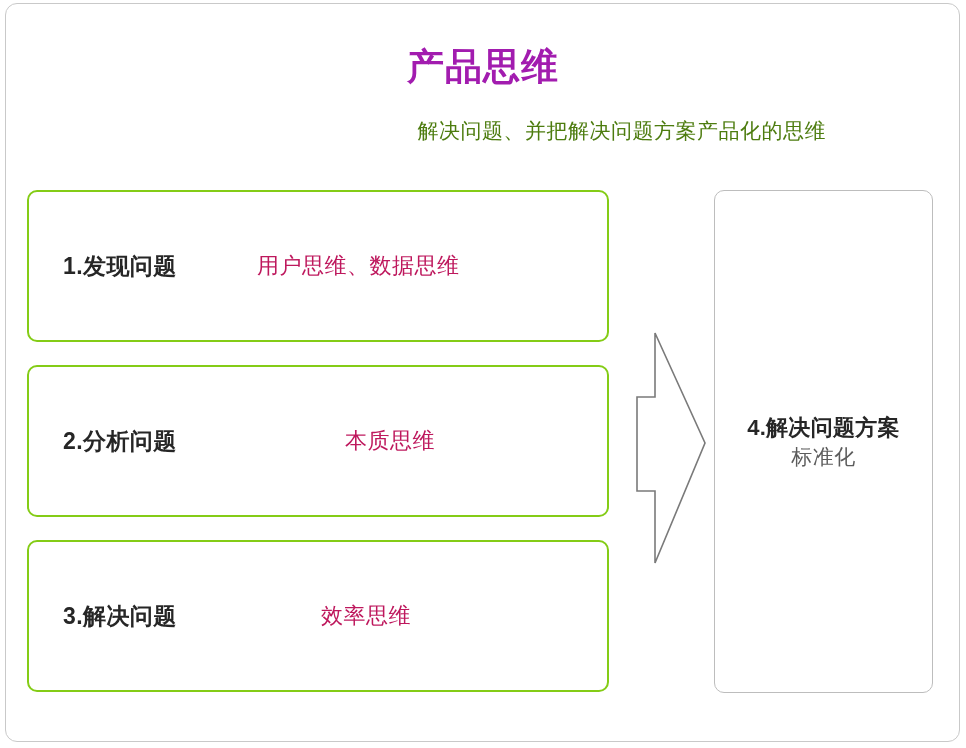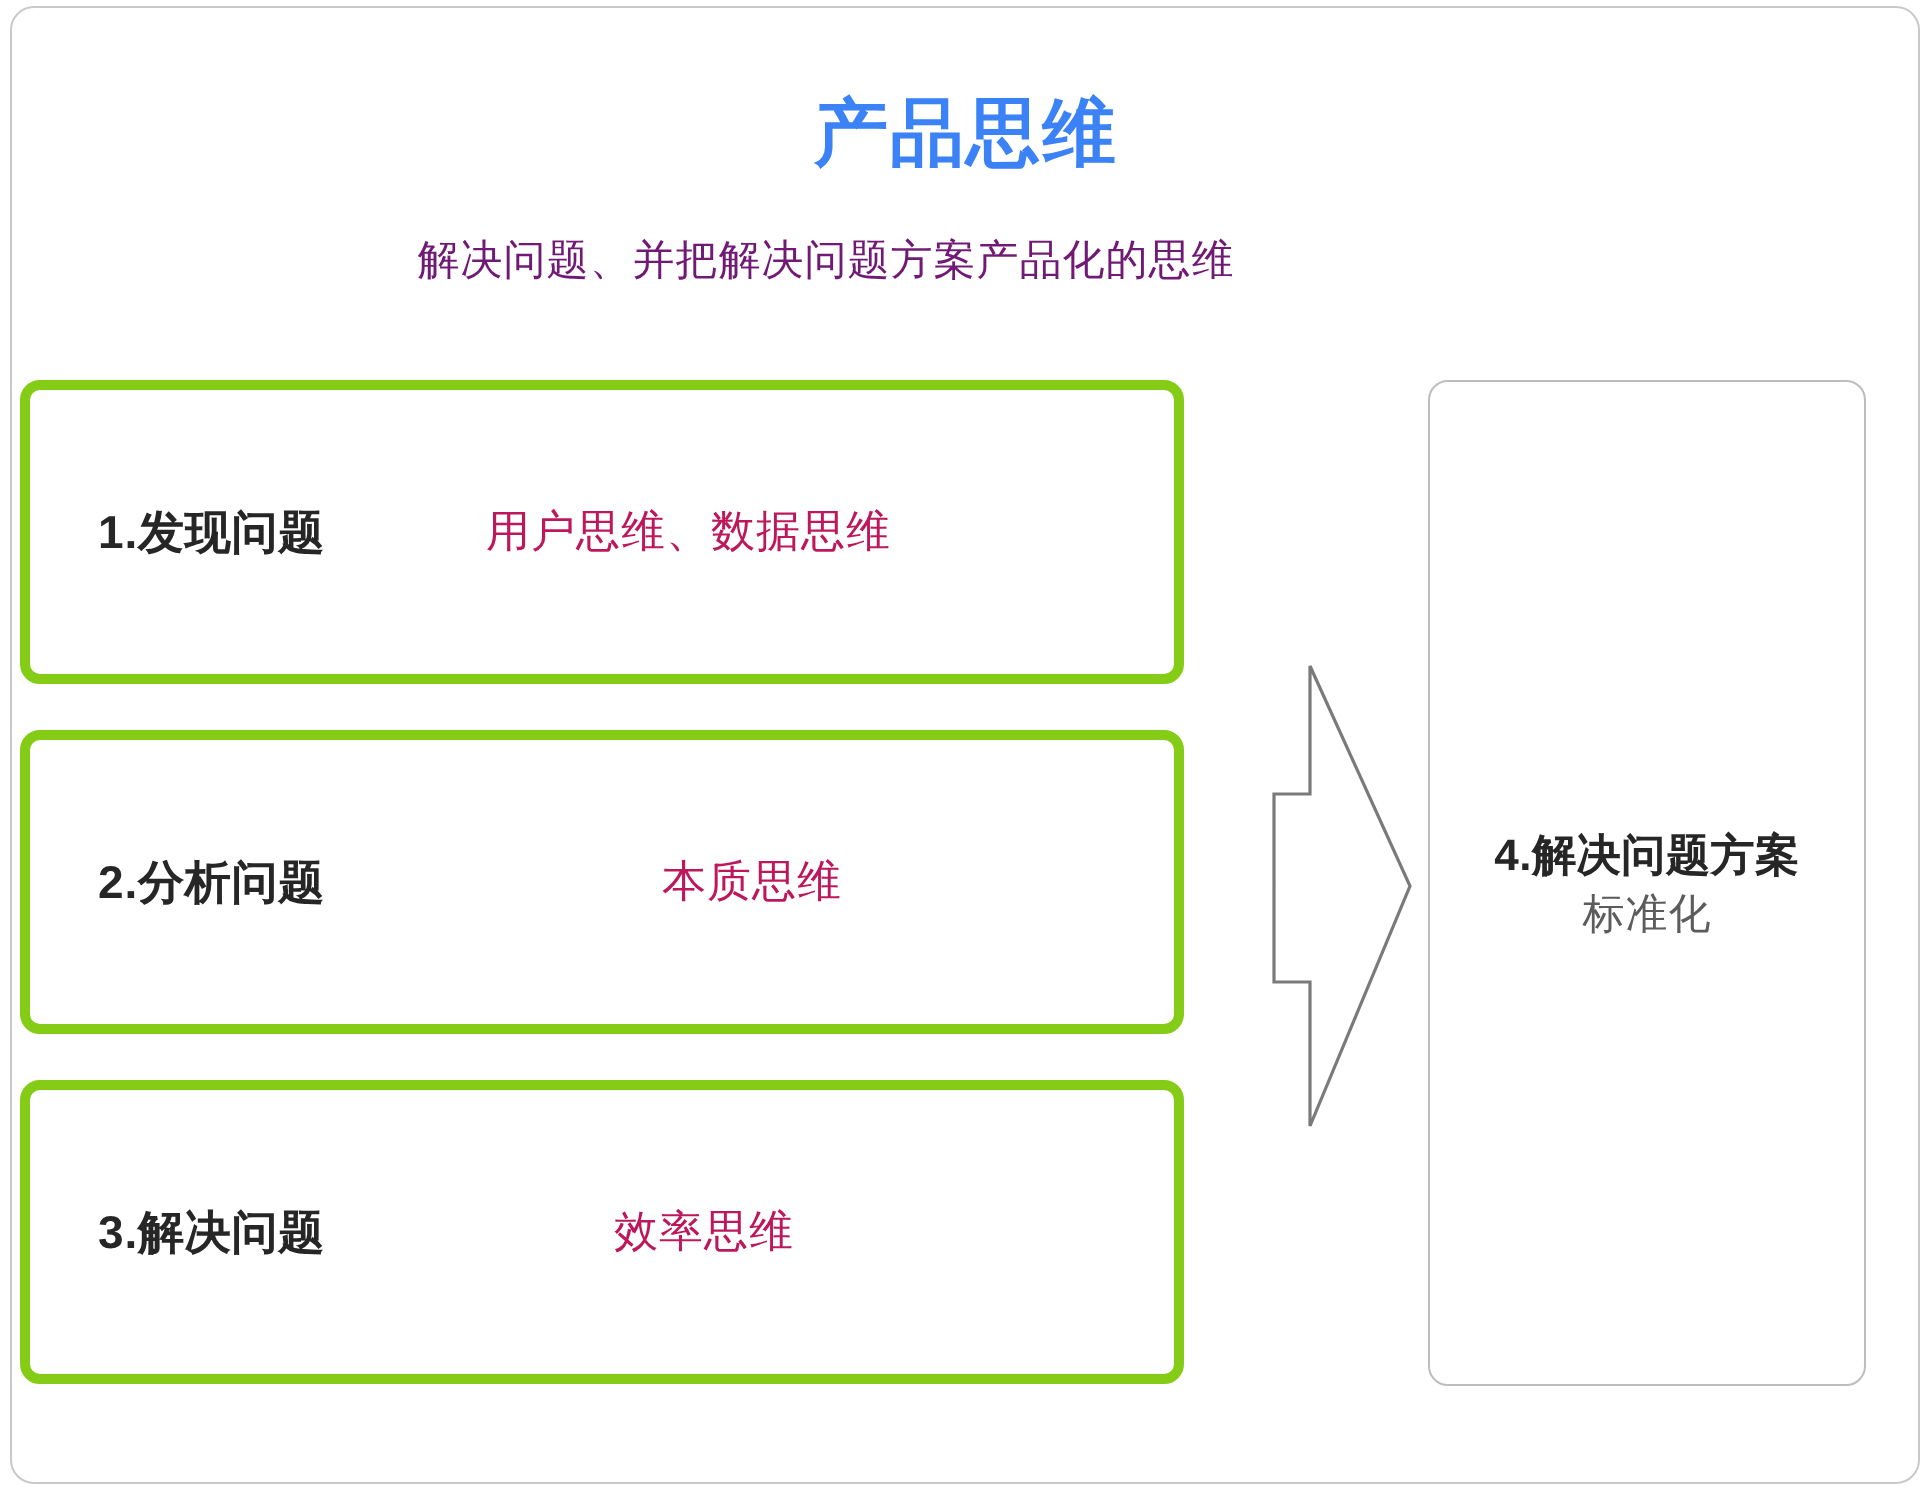--- a/index.html
+++ b/index.html
@@ -38,43 +38,43 @@
   
   .title {
     position: absolute;
     left: 0;
     top: 46px;
     width: 966px;
     text-align: center;
     font-size: 37px;
     font-weight: bold;
     letter-spacing: 1px;
-    color: #3b82f6;
+    color: #a21caf;
     line-height: 1.15;
   }
   .subtitle {
     position: absolute;
     left: 0;
     top: 118px;
     width: 826px;
-    text-align: center;
+    text-align: right;
     font-size: 21px;
     font-weight: normal;
     letter-spacing: 0.5px;
-    color: #701a75;
+    color: #4d7c0f;
     line-height: 1.2;
   }
 
   
   .step-box {
     position: absolute;
-    left: 10px;
+    left: 27px;
     width: 582px;
     box-sizing: border-box;
-    border: 5px solid #84cc16;
+    border: 2px solid #84cc16;
     border-radius: 10px;
     background: #ffffff;
   }
   .step-box.s1 { top: 190px; height: 152px; }
   .step-box.s2 { top: 365px; height: 152px; padding-left: 12px; }
   .step-box.s3 { top: 540px; height: 152px; }
 
   .step-inner {
     position: absolute;
     left: 0;

